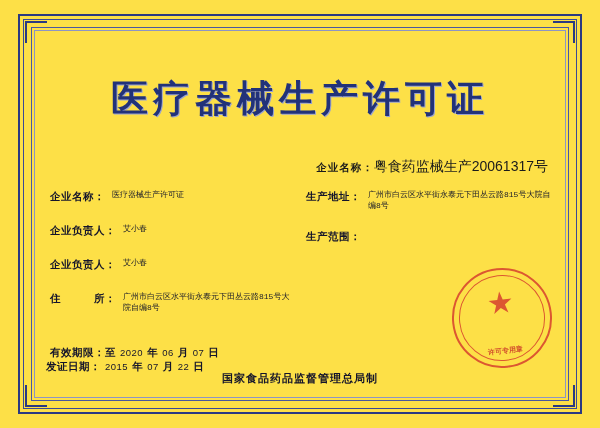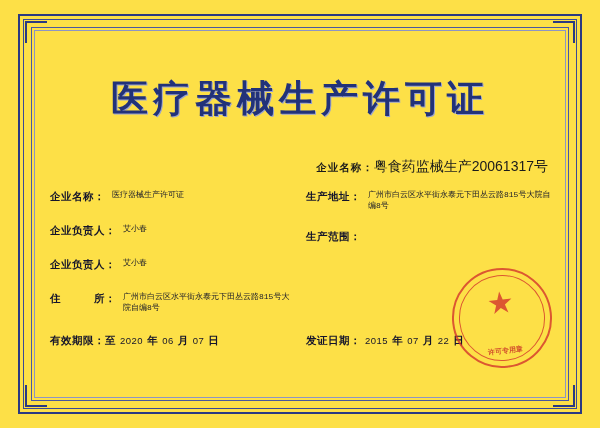--- a/index.html
+++ b/index.html
@@ -132,21 +132,22 @@
   .row .val {
     font-size: 8px;
     color: #20202a;
     margin-left: 7px;
     line-height: 1.35;
     word-break: break-all;
   }
 
   .bottom-row {
     display: flex;
-    margin-top: 2px;
+    flex-direction: column;
+    margin-top: 14px;
   }
   .date-line {
     font-size: 10.5px;
     font-weight: bold;
     color: #14142b;
     letter-spacing: 0.5px;
     white-space: nowrap;
   }
   .date-line .num {
     font-weight: normal;
@@ -273,20 +274,21 @@
           <span>有效期限：至</span><span class="num">2020</span><span>年</span><span class="num">06</span><span>月</span><span class="num">07</span><span>日</span>
         </div>
       </div>
       <div class="col right">
         <div class="date-line">
           <span>发证日期：</span><span class="num">2015</span><span>年</span><span class="num">07</span><span>月</span><span class="num">22</span><span>日</span>
         </div>
       </div>
     </div>
 
+    <div class="footer">国家食品药品监督管理总局制</div>
 
   </div>
 
   <div class="seal">
     <div class="seal-inner"></div>
 
     <div class="star">
         <span>★</span>
       </div>
     <div class="seal-bottom">许可专用章</div>

